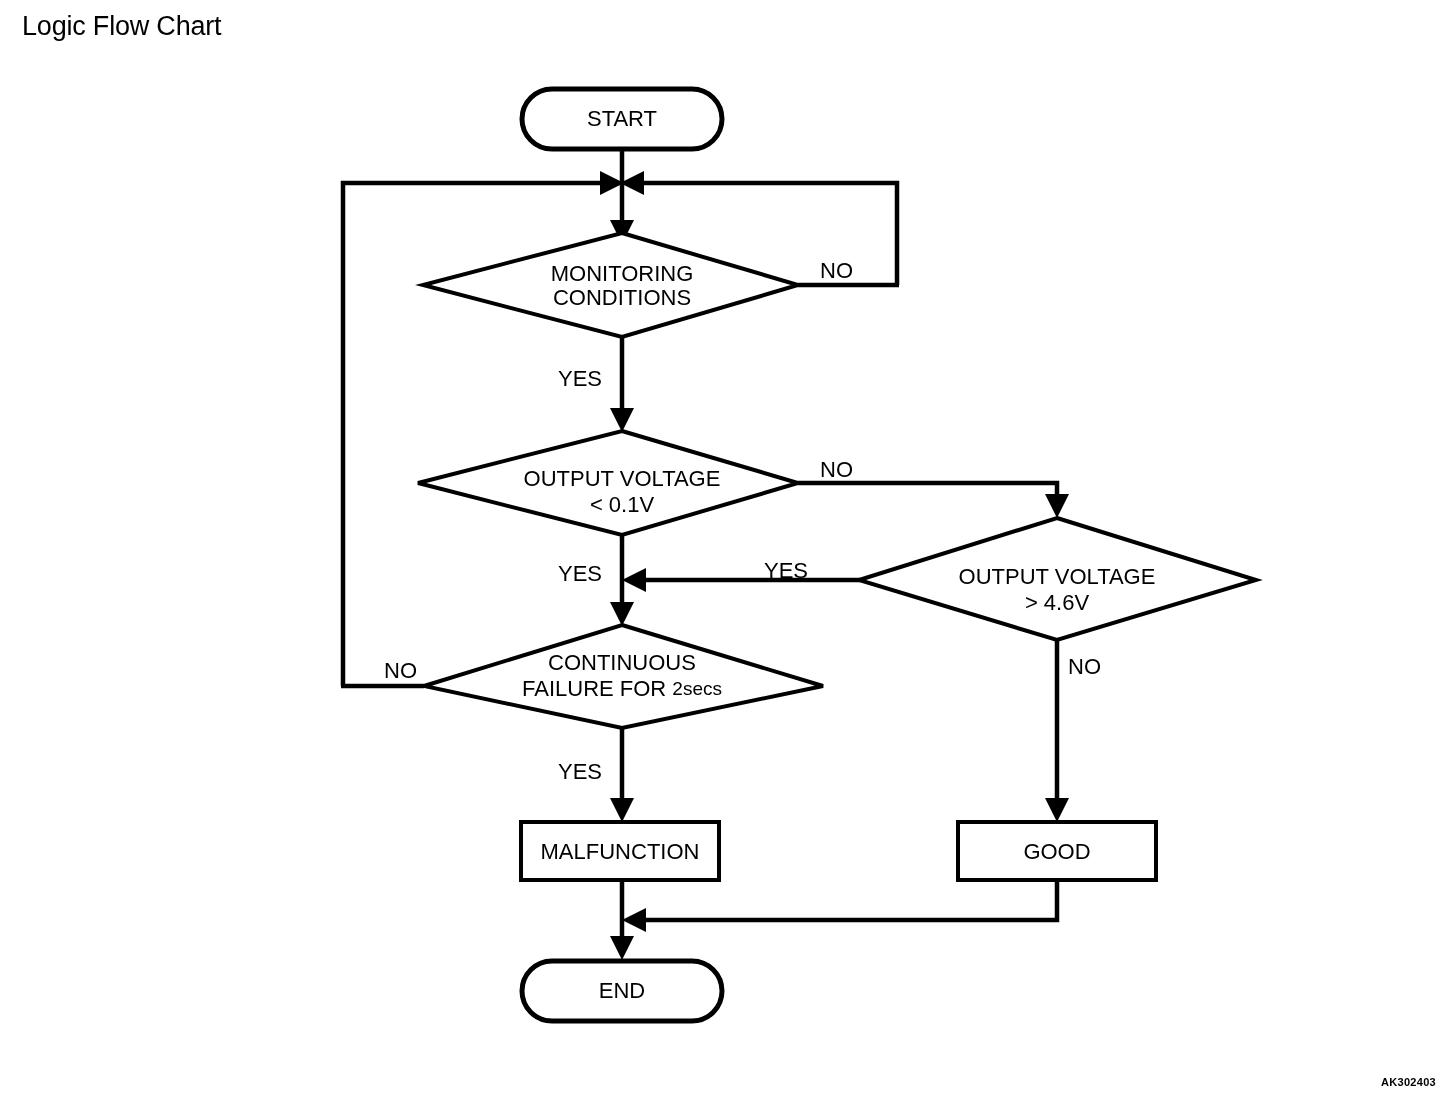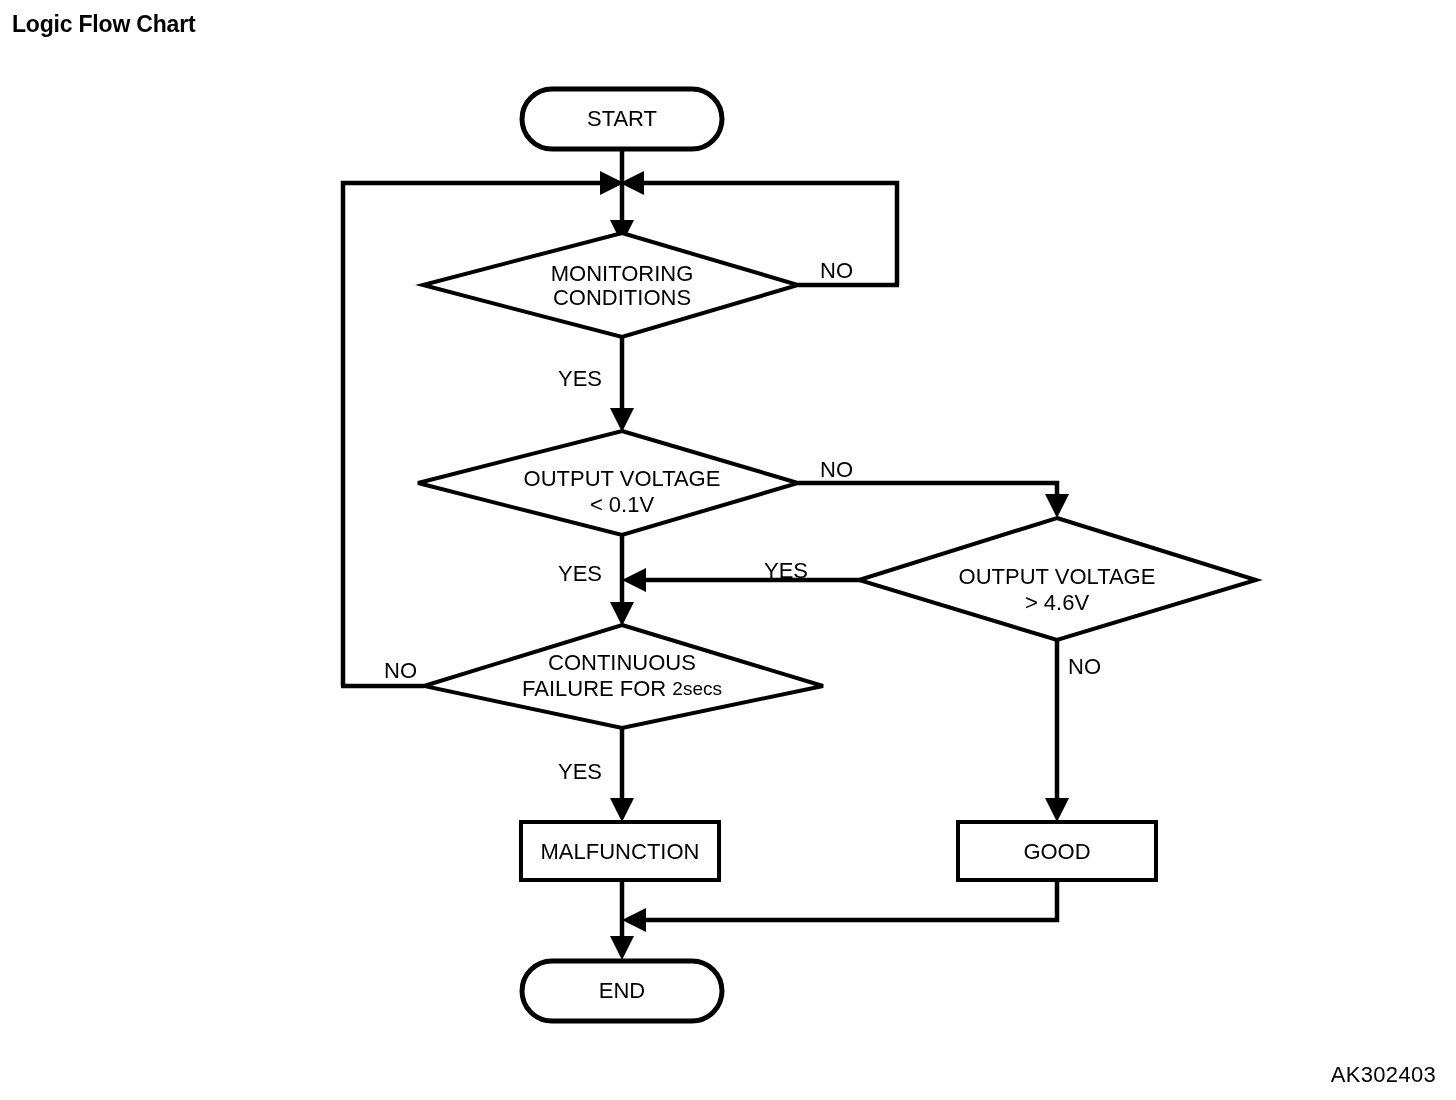--- a/index.html
+++ b/index.html
@@ -9,33 +9,33 @@
   }
   body {
     width: 1456px;
     height: 1100px;
     position: relative;
     font-family: "Liberation Sans", sans-serif;
     overflow: hidden;
   }
   #page-title {
     position: absolute;
-    left: 12px;
+    left: 22px;
     top: 11px;
-    font-size: 23px;
-    font-weight: bold;
+    font-size: 27px;
+    font-weight: normal;
     color: #000000;
     letter-spacing: -0.2px;
   }
   #part-code {
     position: absolute;
     right: 20px;
     bottom: 12px;
-    font-size: 22px;
-    font-weight: normal;
+    font-size: 11px;
+    font-weight: bold;
     color: #000000;
     letter-spacing: 0.3px;
   }
   #flow-svg {
     position: absolute;
     left: 0;
     top: 0;
     width: 1456px;
     height: 1100px;
   }

